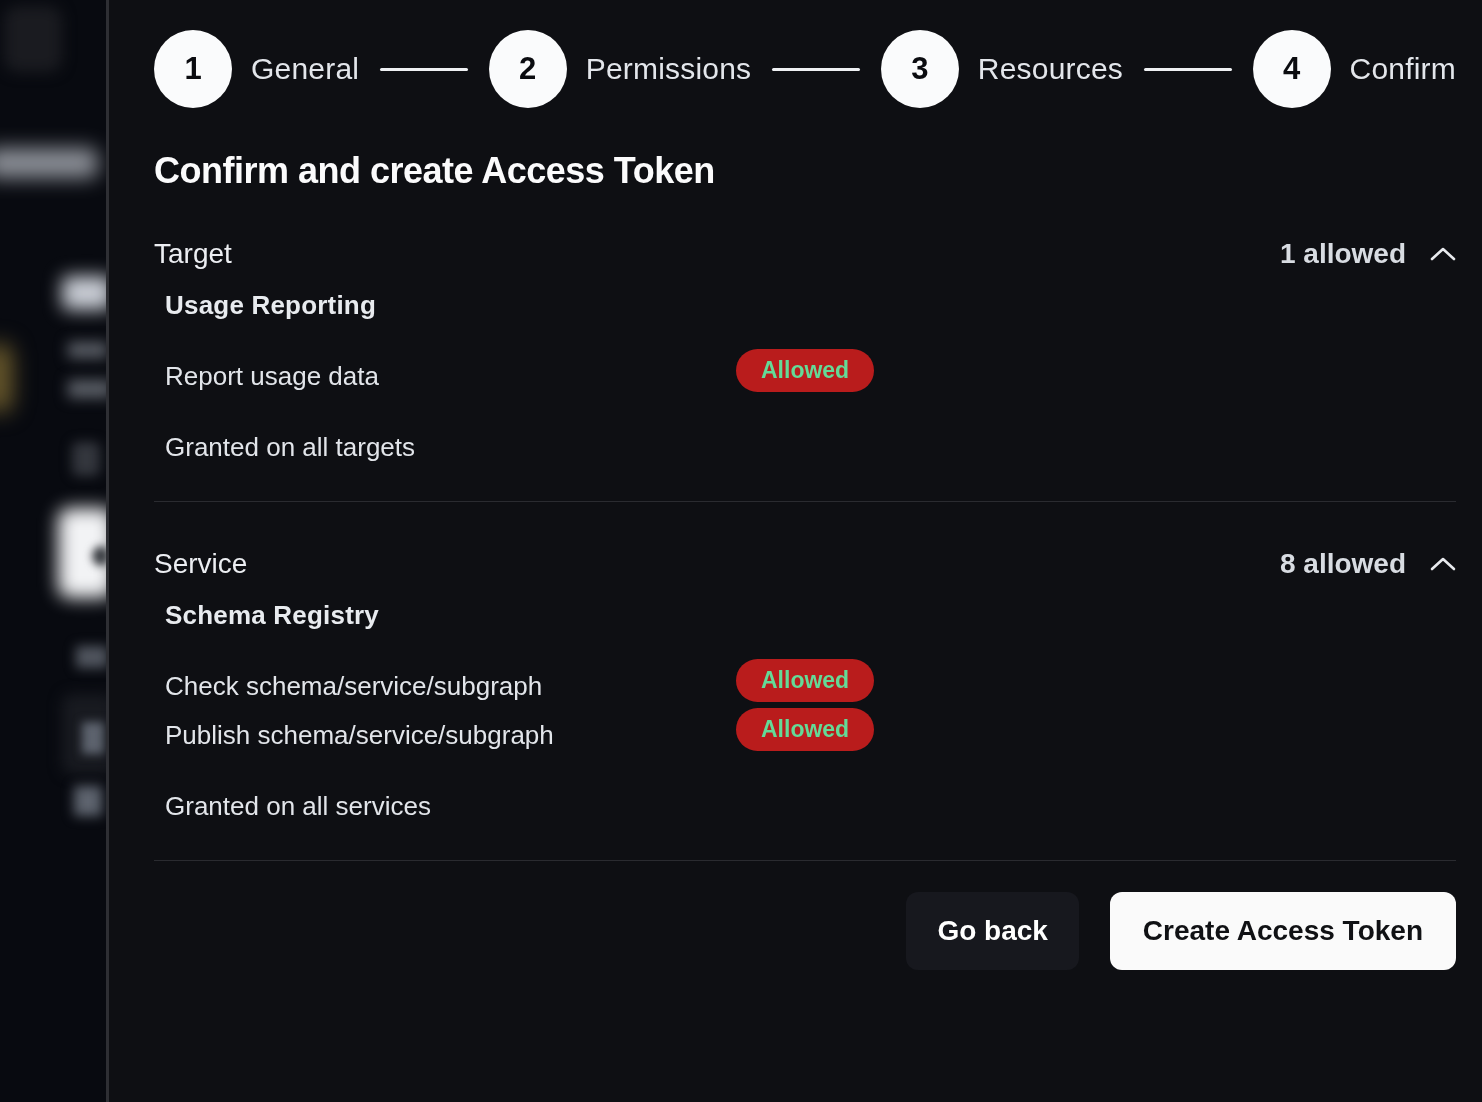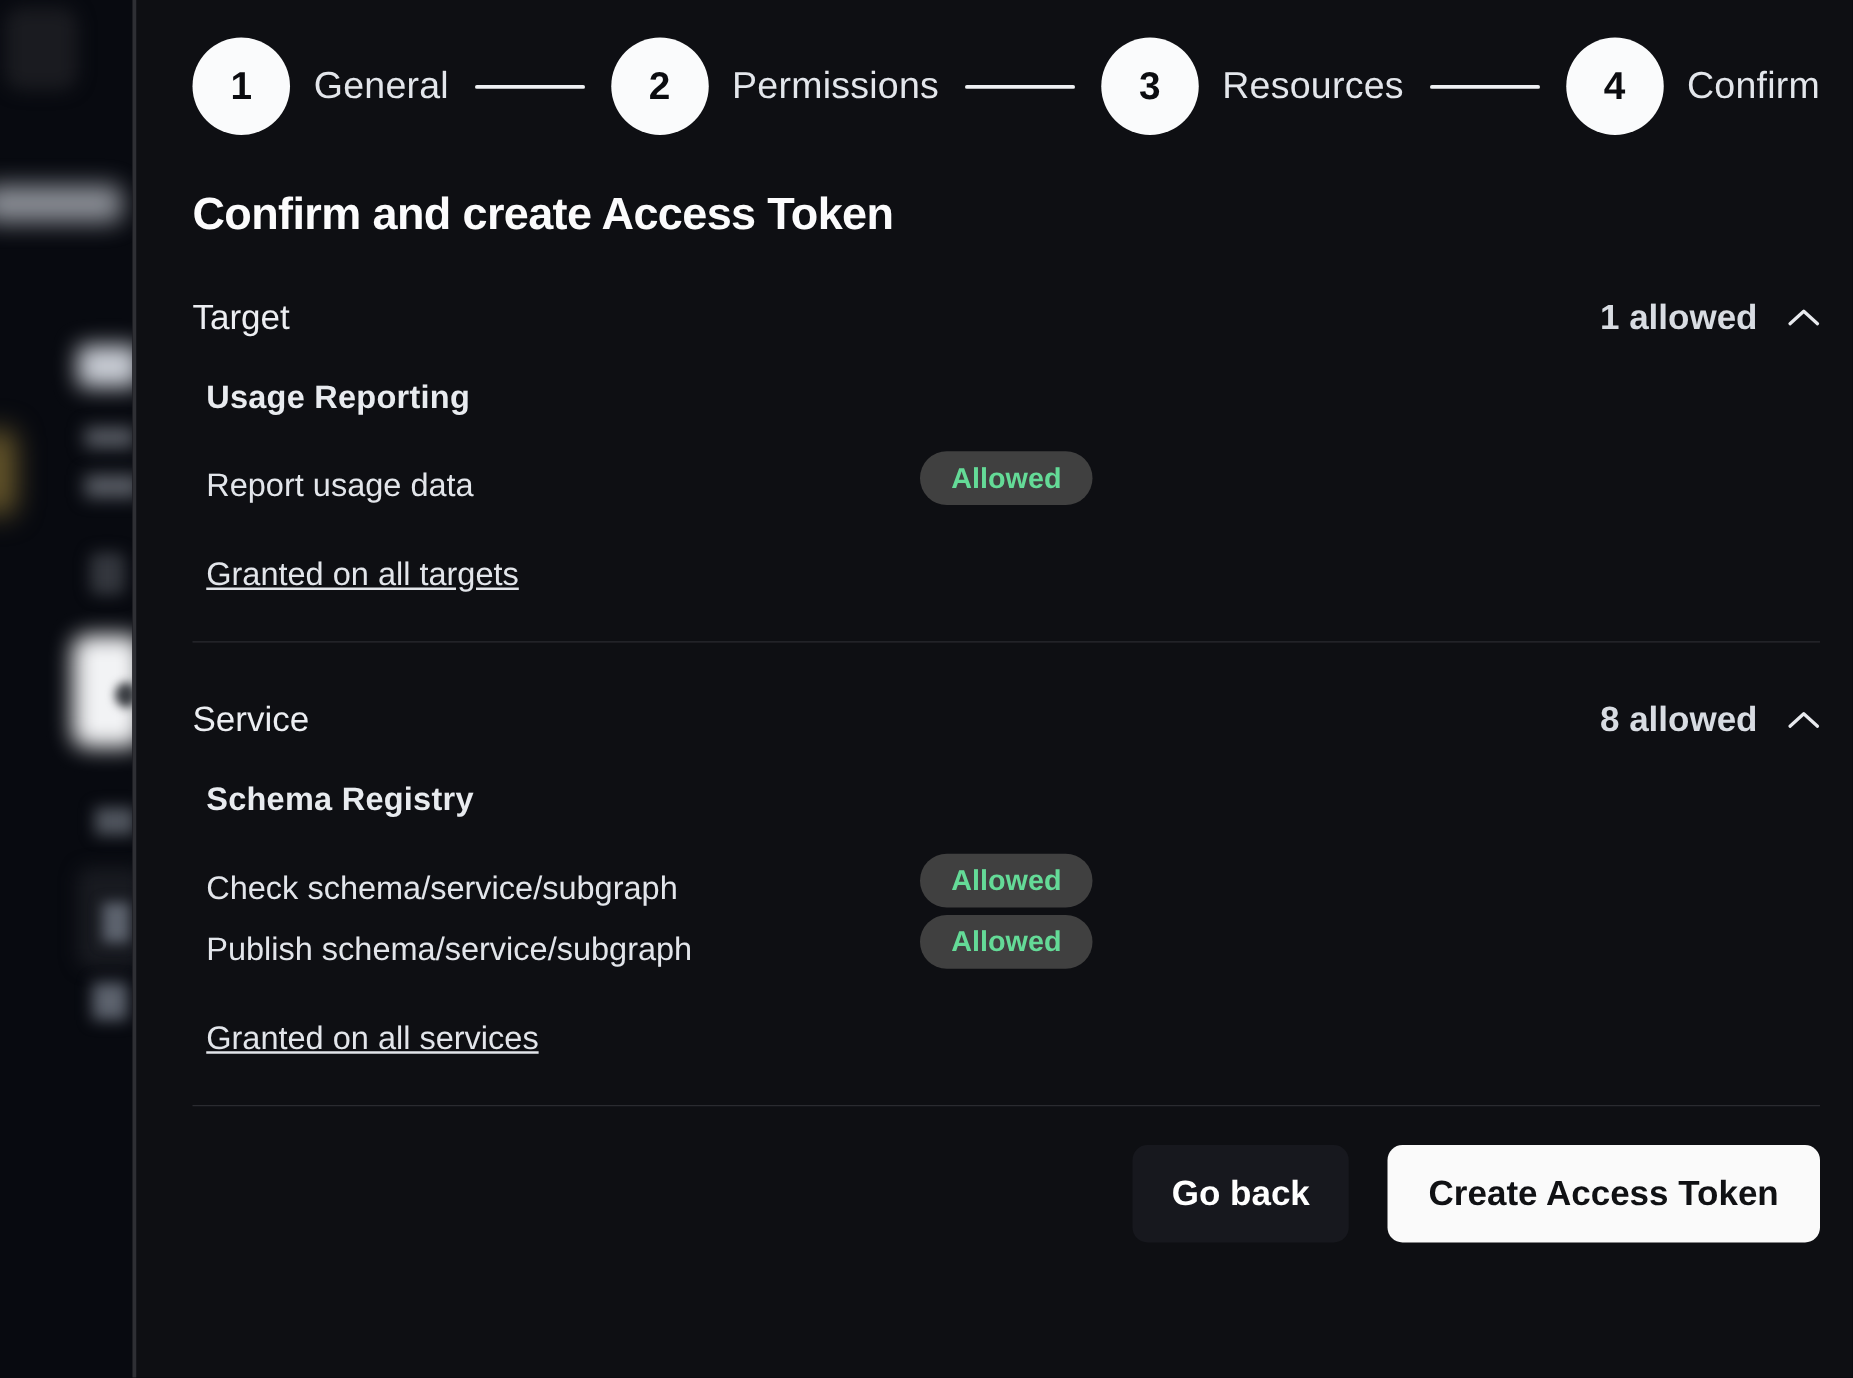--- a/index.html
+++ b/index.html
@@ -43,27 +43,27 @@
   .page-desc  { margin-top:12px; font-size:25px; line-height:40px; color:#8b8680; max-width:1225px; }
 
   
   .section-head { display:flex; justify-content:space-between; align-items:center; margin-top:46px; }
   .section-name { font-size:28px; color:#eceef2; font-weight:500; }
   .section-count { display:flex; align-items:center; gap:24px; cursor:pointer; }
   .count-text { font-size:28px; color:#d8dce2; font-weight:700; }
   .chev { width:26px; height:16px; }
 
   .group { margin-left:11px; }
-  .group-title { margin-top:32px; font-size:26px; font-weight:700; color:#e8ebef; letter-spacing:.2px; }
+  .group-title { margin-top:20px; font-size:26px; font-weight:700; color:#e8ebef; letter-spacing:.2px; }
   .perm-row { display:flex; align-items:flex-end; margin-top:28px; }
   .perm-row + .perm-row { margin-top:6px; }
   .perm-label { font-size:26px; color:#e2e5ea; width:571px; flex:none; }
-  .badge { background:#404040; color:#64da97; font-size:23px; font-weight:700;
+  .badge { background:#b91c1c; color:#64da97; font-size:23px; font-weight:700;
            padding:9px 25px; border-radius:24px; line-height:25px; }
-  .granted { margin:40px 0 0 11px; font-size:26px; color:#e2e5ea;text-decoration:underline; }
+  .granted { margin:40px 0 0 11px; font-size:26px; color:#e2e5ea; }
 
   .divider { border:none; border-top:1px solid #2a2b30; margin-top:38px; }
 
   
   .footer { display:flex; justify-content:flex-end; align-items:center; gap:31px; margin-top:31px; }
   .btn { border:none; height:78px; border-radius:12px; font-size:28px; font-weight:600;
          font-family:"Liberation Sans", sans-serif; cursor:pointer; }
   .btn-secondary { background:#17181e; color:#ffffff; padding:0 31px; }
   .btn-primary   { background:#fafafa; color:#101114; padding:0 33px; }
 </style>

